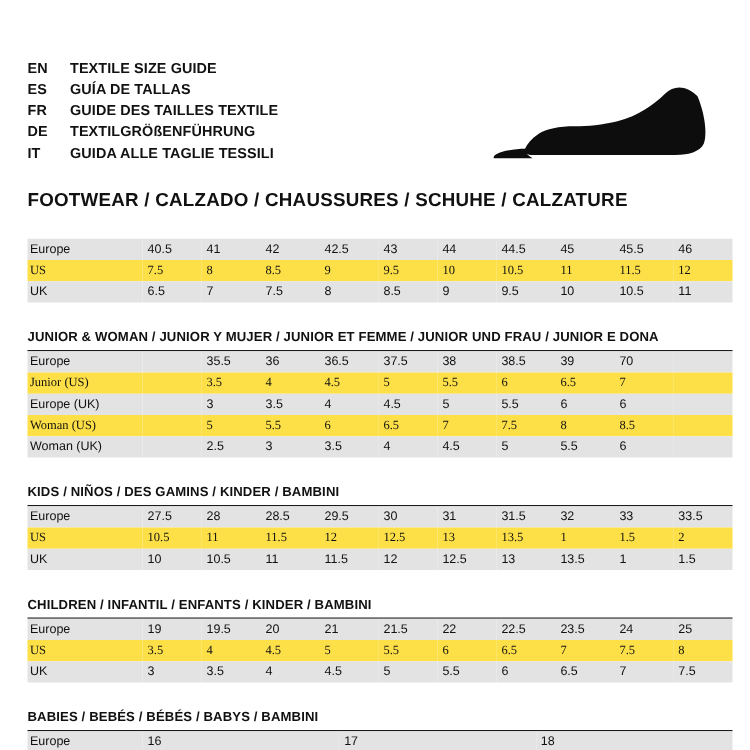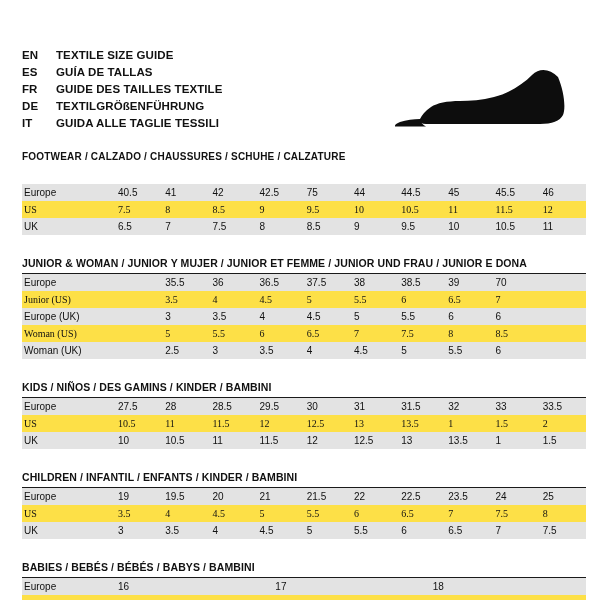--- a/index.html
+++ b/index.html
@@ -45,21 +45,21 @@
     flex: 0 0 34px;
   }
   .lang-text {
     white-space: nowrap;
   }
   .shoe-wrap {
     margin-right: 20px;
     margin-top: 12px;
   }
   .section-title {
-    font-size: 10px;
+    font-size: 15px;
     font-weight: bold;
     letter-spacing: 0.2px;
     margin-top: 18px;
   }
   
   .group {
     margin-top: 22px;
   }
   .group-title {
     font-size: 10.5px;
@@ -141,21 +141,21 @@
 
   <div class="group">
     <table class="size-table">
       <tbody>
           <tr class="shaded">
         <td class="label" style="width:90px">Europe</td>
         <td>40.5</td>
         <td>41</td>
         <td>42</td>
         <td>42.5</td>
-        <td>75</td>
+        <td>43</td>
         <td>44</td>
         <td>44.5</td>
         <td>45</td>
         <td>45.5</td>
         <td>46</td>
       </tr>
       <tr class="white">
         <td class="label">US</td>
         <td>7.5</td>
         <td>8</td>

